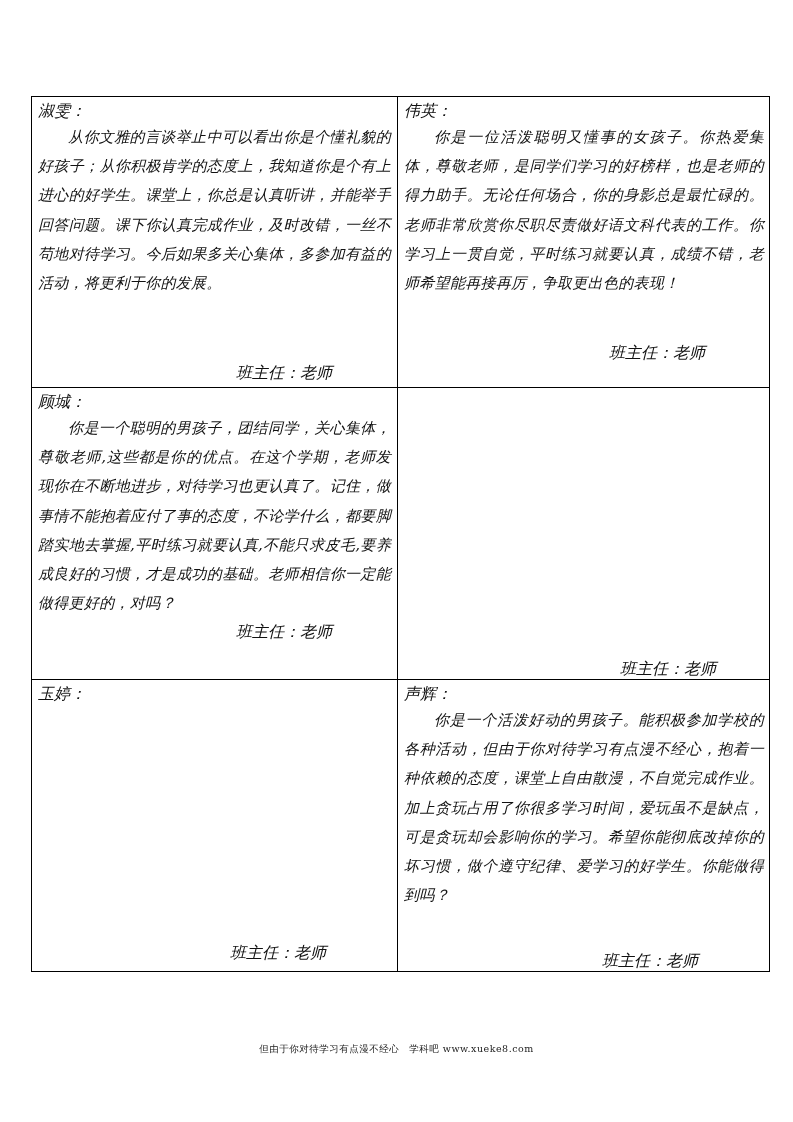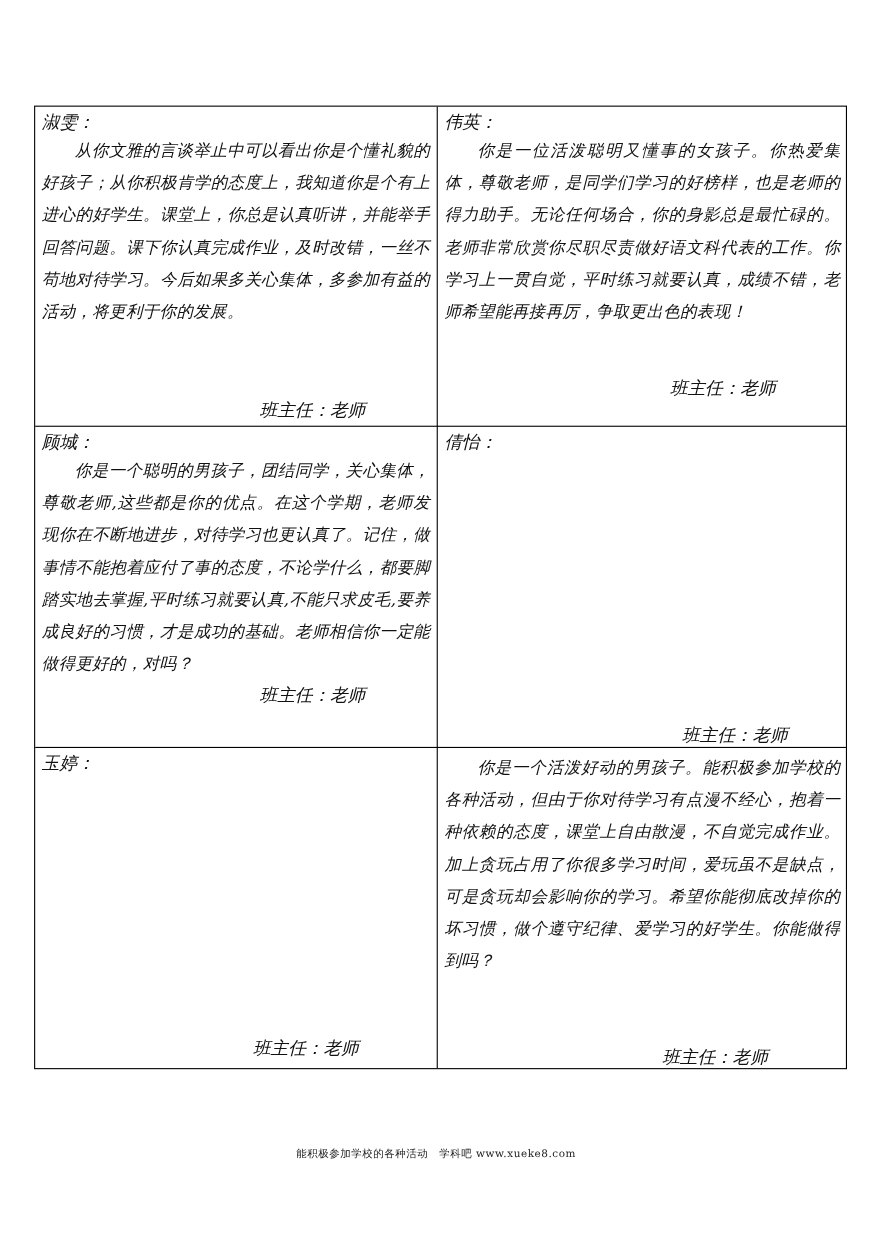--- a/index.html
+++ b/index.html
@@ -37,28 +37,28 @@
   </div>
   <div class="sign" style="left:577px;top:246px">班主任：老师</div>
 
   <div class="cell" style="left:0;top:291px;width:365px;height:291px">
     <div class="name">顾城：</div>
     <div class="comment">你是一个聪明的男孩子，团结同学，关心集体，尊敬老师,这些都是你的优点。在这个学期，老师发现你在不断地进步，对待学习也更认真了。记住，做事情不能抱着应付了事的态度，不论学什么，都要脚踏实地去掌握,平时练习就要认真,不能只求皮毛,要养成良好的习惯，才是成功的基础。老师相信你一定能做得更好的，对吗？</div>
   </div>
   <div class="sign" style="left:204px;top:525px">班主任：老师</div>
 
   <div class="cell" style="left:366px;top:291px;width:372px;height:291px">
-    <div class="name">倩怡：</div>
   </div>
   <div class="sign" style="left:588px;top:562px">班主任：老师</div>
 
   <div class="cell" style="left:0;top:583px;width:365px;height:292px">
     <div class="name">玉婷：</div>
   </div>
   <div class="sign" style="left:198px;top:846px">班主任：老师</div>
 
   <div class="cell" style="left:366px;top:583px;width:372px;height:292px">
+    <div class="name">声辉：</div>
     <div class="comment">你是一个活泼好动的男孩子。能积极参加学校的各种活动，但由于你对待学习有点漫不经心，抱着一种依赖的态度，课堂上自由散漫，不自觉完成作业。加上贪玩占用了你很多学习时间，爱玩虽不是缺点，可是贪玩却会影响你的学习。希望你能彻底改掉你的坏习惯，做个遵守纪律、爱学习的好学生。你能做得到吗？</div>
   </div>
   <div class="sign" style="left:570px;top:854px">班主任：老师</div>
 </div>
 
-<div class="footer">能积极参加学校的各种活动　学科吧 www.xueke8.com</div>
+<div class="footer">但由于你对待学习有点漫不经心　学科吧 www.xueke8.com</div>
 
 </body></html>

